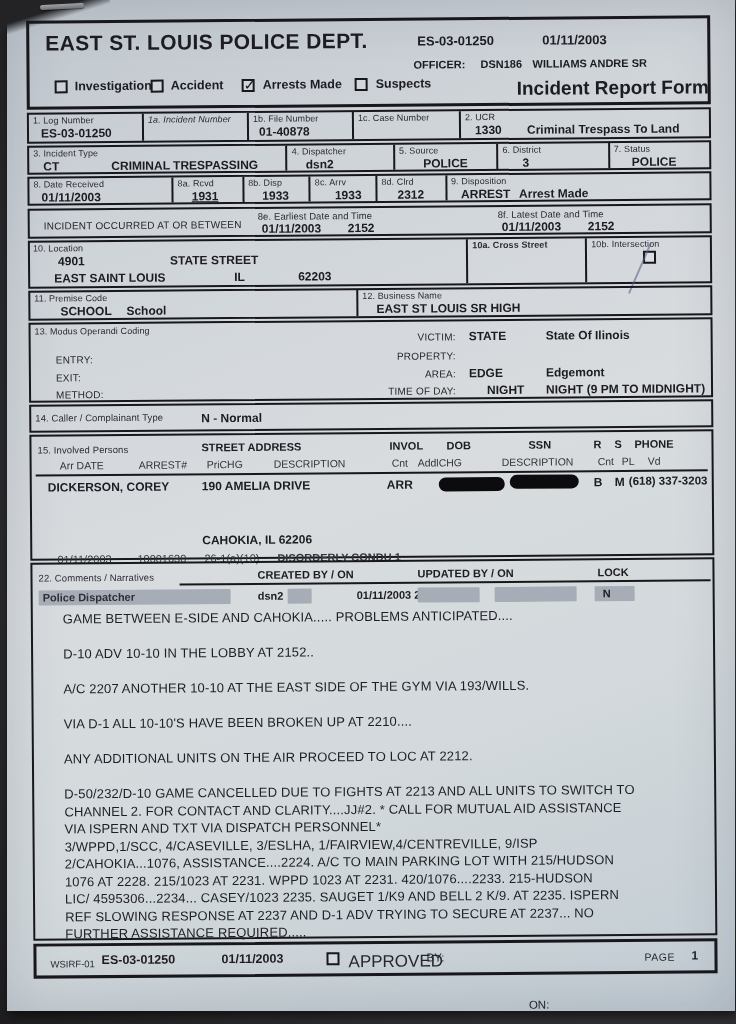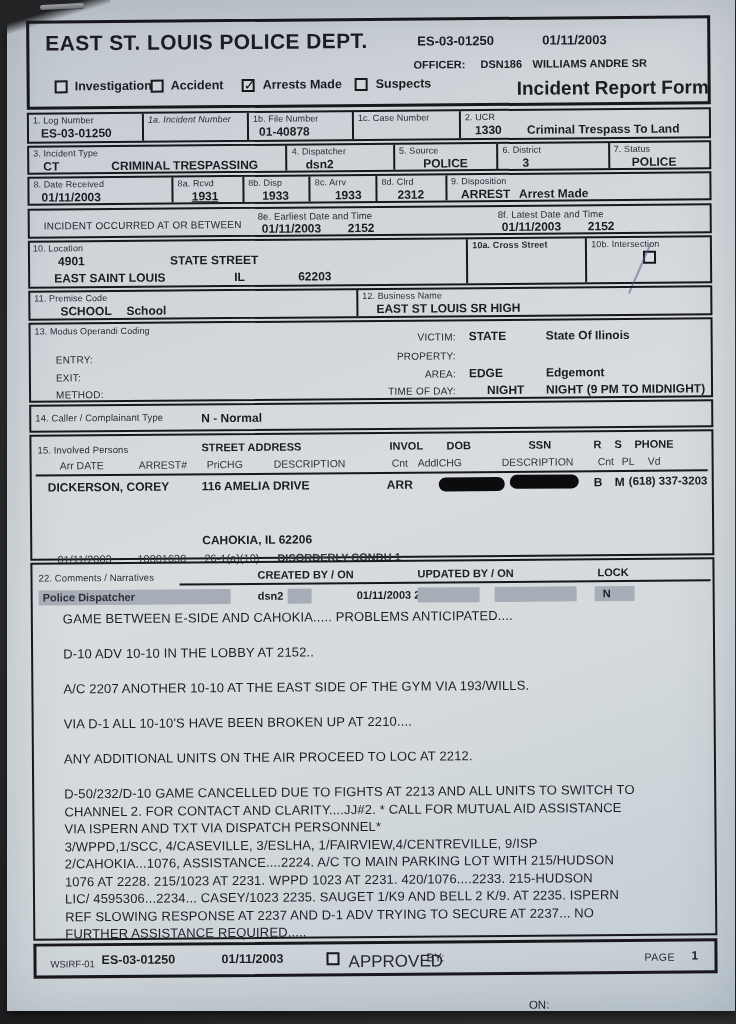--- a/index.html
+++ b/index.html
@@ -233,21 +233,21 @@
     <span class="t ital" style="left:360px;top:23px;">Cnt</span>
     <span class="t ital" style="left:386px;top:23px;">AddlCHG</span>
     <span class="t ital" style="left:470px;top:23px;">DESCRIPTION</span>
     <span class="t ital" style="left:566px;top:23px;">Cnt</span>
     <span class="t ital" style="left:590px;top:23px;">PL</span>
     <span class="t ital" style="left:616px;top:23px;">Vd</span>
 
     <div class="rule" style="left:4px;top:38px;width:672px;"></div>
 
     <span class="t val" style="left:16px;top:44px;">DICKERSON, COREY</span>
-    <span class="t val" style="left:170px;top:44px;">116 AMELIA  DRIVE</span>
+    <span class="t val" style="left:170px;top:44px;">190 AMELIA  DRIVE</span>
     <span class="t val" style="left:355px;top:44px;">ARR</span>
     <div class="blackbar" style="left:407px;top:44px;width:66px;"></div>
     <div class="blackbar" style="left:478px;top:42px;width:69px;"></div>
     <span class="t val" style="left:562px;top:43px;">B</span>
     <span class="t val" style="left:583px;top:43px;">M</span>
     <span class="t val" style="left:597px;top:43px;font-size:11.5px;">(618) 337-3203</span>
 
     <span class="t val" style="left:170px;top:98px;">CAHOKIA, IL  62206</span>
 
     <span class="t ital" style="left:25px;top:117px;font-size:11px;">01/11/2003</span>

